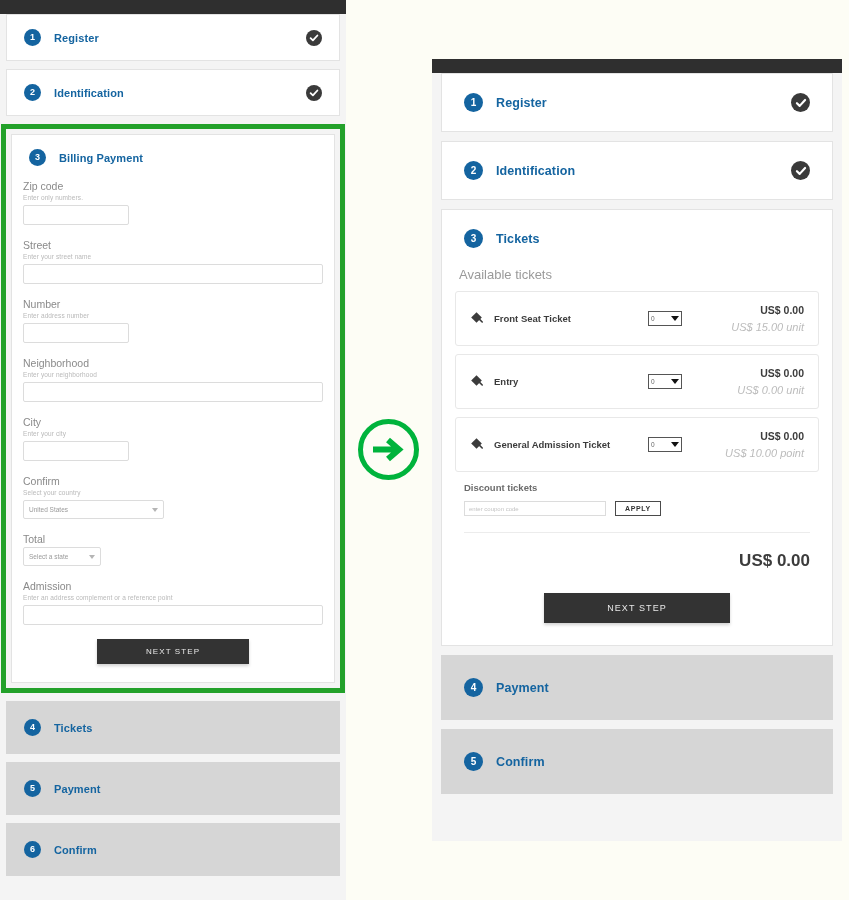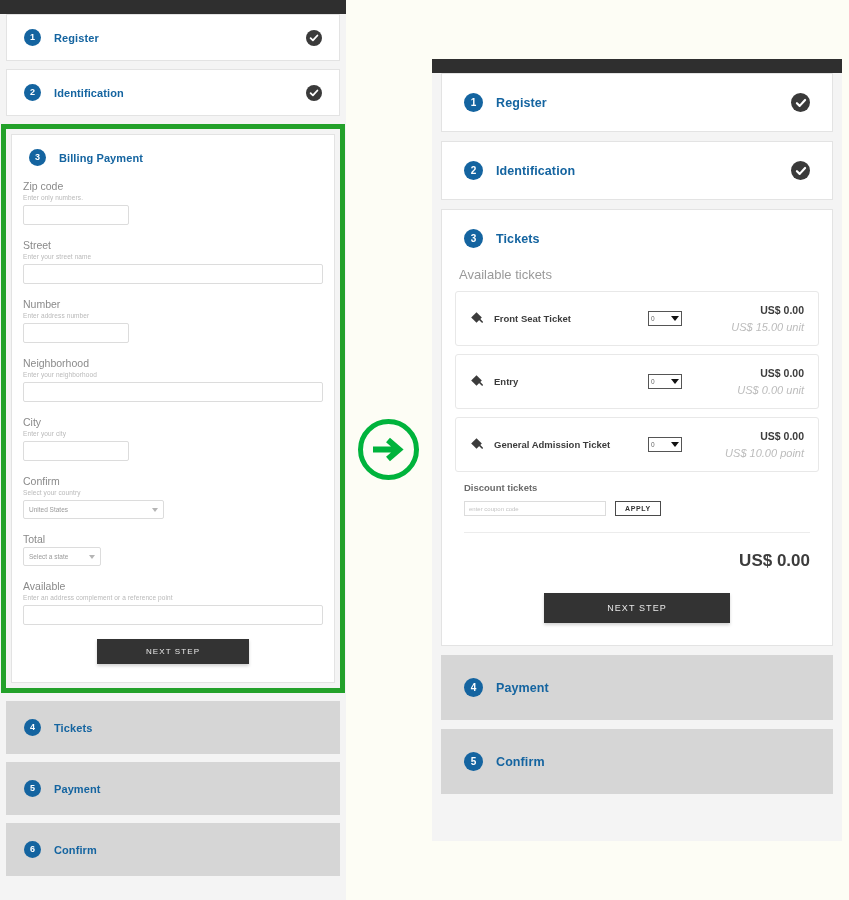--- a/index.html
+++ b/index.html
@@ -345,21 +345,21 @@
 
           <div class="field">
             <div class="field-label">Total</div>
             <div class="sel state">
               <span>Select a state</span>
               <span class="caret"></span>
             </div>
           </div>
 
           <div class="field">
-            <div class="field-label">Available</div>
+            <div class="field-label">Admission</div>
             <div class="field-hint">Enter an address complement or a reference point</div>
             <div class="txt-input full"></div>
           </div>
 
           <button class="next-btn">NEXT STEP</button>
         </div>
       </div>
     </div>
 
     <div class="step-card collapsed">

